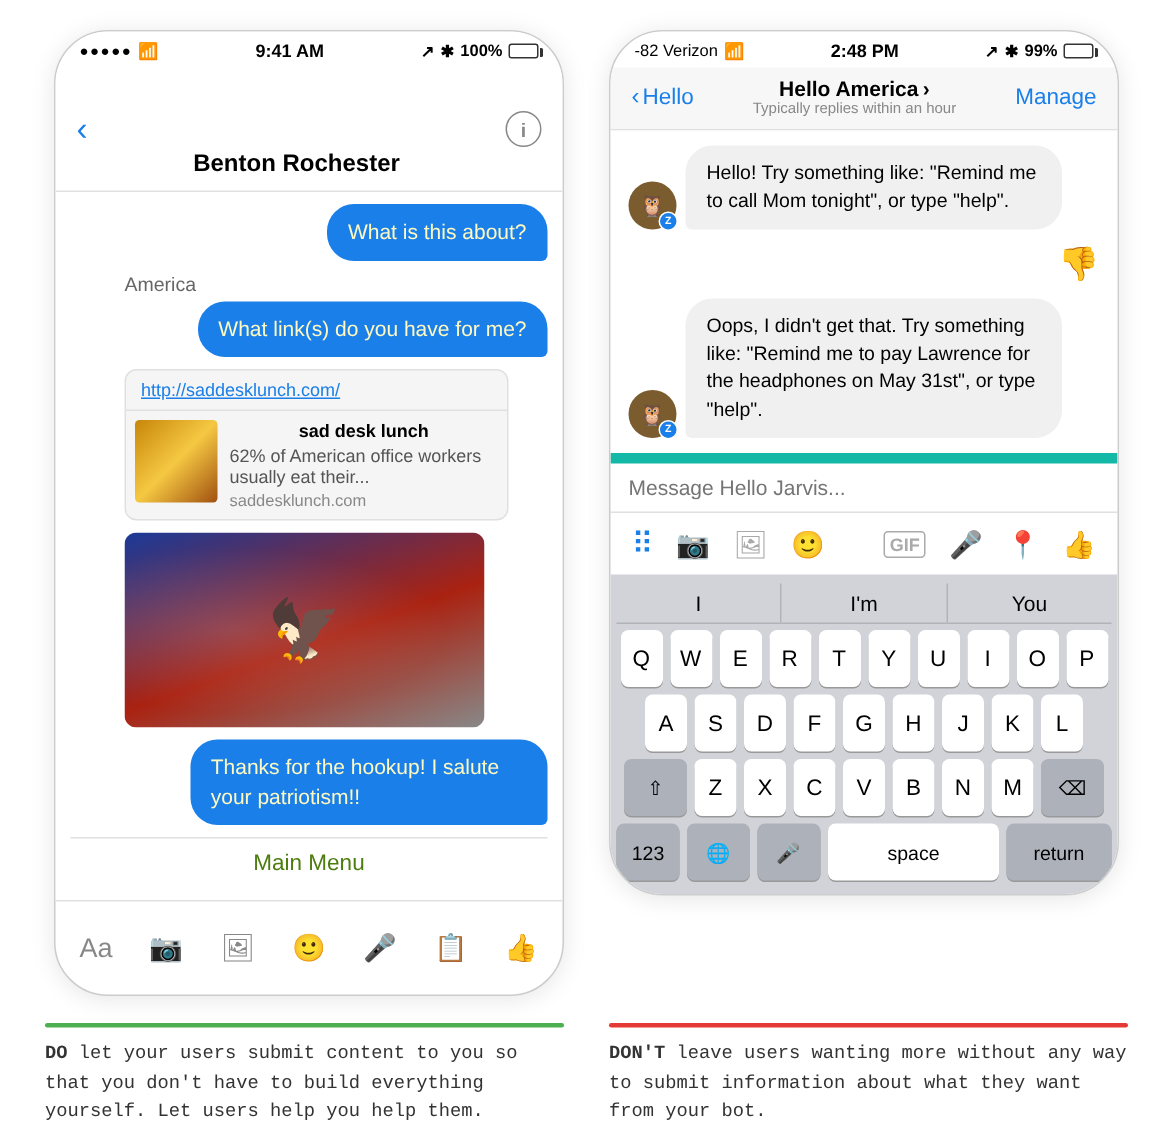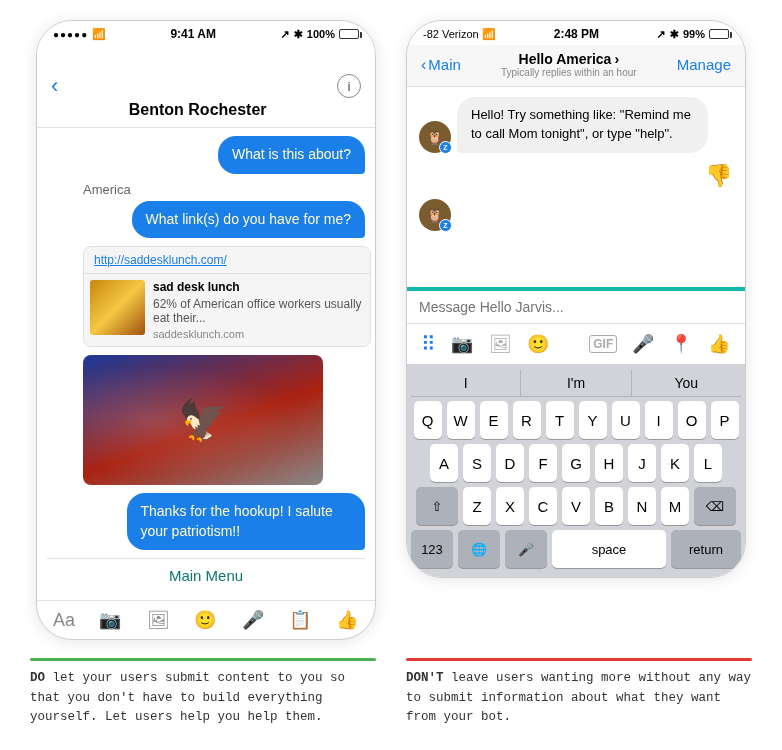--- a/index.html
+++ b/index.html
@@ -115,21 +115,21 @@
       font-size: 13px;
       color: #666;
       margin-left: 36px;
       margin-bottom: -4px;
     }
     .link-preview {
       background: #f5f5f5;
       border: 1px solid #e0e0e0;
       border-radius: 8px;
       overflow: hidden;
-      width: 288px;
+      width: 256px;
       margin-left: 36px;
       font-size: 12px;
     }
     .link-url {
       padding: 6px 10px;
       color: #1a7fe8;
       text-decoration: underline;
       font-size: 12px;
       border-bottom: 1px solid #e0e0e0;
     }
@@ -138,21 +138,21 @@
       gap: 8px;
       padding: 6px;
     }
     .link-thumb {
       width: 55px; height: 55px;
       background: linear-gradient(135deg, #c8860a, #f5c842, #a05010);
       flex-shrink: 0;
       border-radius: 3px;
     }
     .link-text-block { flex: 1; }
-    .link-title { font-weight: 700; font-size: 12px; margin-bottom: 3px; }
+    .link-title { font-weight: 700; font-size: 12px; margin-bottom: 3px; text-align: center; }
     .link-desc { font-size: 12px; color: #555; }
     .link-domain { font-size: 11px; color: #888; margin-top: 3px; }
     .image-preview {
       width: 240px;
       height: 130px;
       margin-left: 36px;
       border-radius: 8px;
       overflow: hidden;
       background: linear-gradient(160deg, #1133aa 0%, #aa2211 50%, #cccccc 100%);
       position: relative;
@@ -163,21 +163,21 @@
         radial-gradient(ellipse at 30% 50%, rgba(255,255,255,0.15) 0%, transparent 60%),
         linear-gradient(160deg, #1a3a99 0%, #aa2211 55%, #888 100%);
       display: flex; align-items: center; justify-content: center;
     }
     .eagle-silhouette {
       font-size: 40px;
     }
     .main-menu-btn {
       display: block;
       text-align: center;
-      color: #0f766e;
+      color: #4d7c0f;
       font-size: 15px;
       padding: 8px;
       border-top: 1px solid #e0e0e0;
     }
     .messenger-input-bar {
       border-top: 1px solid #e0e0e0;
       padding: 8px 10px;
       display: flex;
       align-items: center;
       gap: 8px;
@@ -186,21 +186,21 @@
       flex: 1;
       border: 1px solid #ddd;
       border-radius: 20px;
       padding: 7px 14px;
       font-size: 14px;
       color: #aaa;
       background: #fff;
     }
     .messenger-toolbar {
       border-top: 1px solid #e0e0e0;
-      padding: 8px 16px;
+      padding: 20px 16px;
       display: flex;
       align-items: center;
       justify-content: space-between;
     }
     .toolbar-icon {
       font-size: 18px;
       color: #888;
     }
     .toolbar-icon.blue { color: #1a7fe8; }
     
@@ -264,21 +264,21 @@
       display: flex; align-items: center; justify-content: center;
     }
     .jarvis-avatar-badge-z { color: #fff; font-size: 7px; font-weight: 900; }
     .thumbs-down-icon {
       align-self: flex-start;
       font-size: 22px;
       margin-left: auto;
       color: #c8a060;
     }
     .jarvis-input-row {
-      border-top: 4px solid #14b8a6;
+      border-top: 7px solid #14b8a6;
       padding: 8px 12px;
       display: flex;
       align-items: center;
     }
     .jarvis-input {
       flex: 1;
       border: none;
       outline: none;
       font-size: 14px;
       color: #aaa;
@@ -479,21 +479,21 @@
         <span style="font-size:11px;">↗</span>
         <span style="font-size:11px;">✱</span>
         <span style="font-size:11px;">99%</span>
         <span class="battery-icon"><span class="battery-fill green" style="width:90%;"></span></span>
       </div>
     </div>
 
     <div class="jarvis-header">
       <div class="jarvis-back">
         <span style="font-size:16px;">‹</span>
-        <span style="font-size:15px;color:#1a7fe8;">Main</span>
+        <span style="font-size:15px;color:#1a7fe8;">Hello</span>
       </div>
       <div class="jarvis-center">
         <div class="jarvis-name">
           <span>Hello America</span>
           <span>›</span>
         </div>
         <div class="jarvis-sub">Typically replies within an hour</div>
       </div>
       <span class="jarvis-manage">Manage</span>
     </div>
@@ -514,20 +514,21 @@
         <span class="thumbs-down-icon">👎</span>
       </div>
 
       <div class="jarvis-row">
         <div class="jarvis-avatar">
           🦉
           <div class="jarvis-avatar-badge">
             <span class="jarvis-avatar-badge-z">Z</span>
           </div>
         </div>
+        <div class="jarvis-bubble-in">Oops, I didn't get that. Try something like: "Remind me to pay Lawrence for the headphones on May 31st", or type "help".</div>
       </div>
     </div>
 
     <div class="jarvis-input-row">
       <input class="jarvis-input" type="text" readonly="" placeholder="Message Hello Jarvis..." style="">
     </div>
 
     <div class="jarvis-toolbar">
       <span class="jarvis-toolbar-icon" style="color:#1a7fe8;font-size:20px;">⠿</span>
       <span class="jarvis-toolbar-icon">📷</span>

